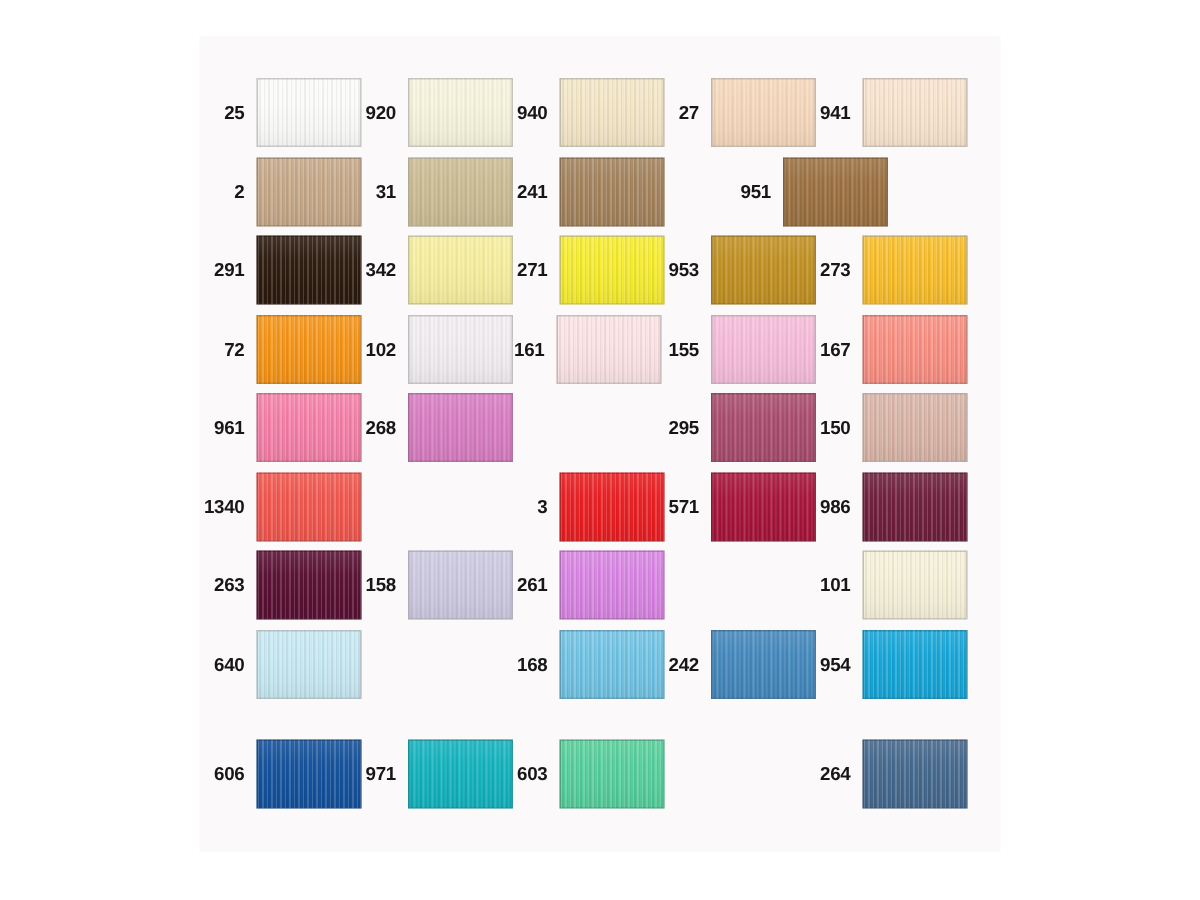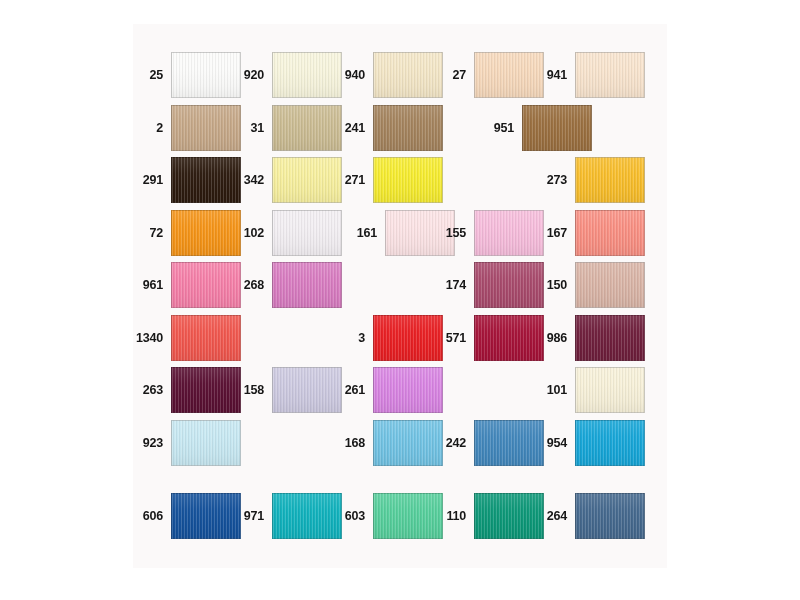--- a/index.html
+++ b/index.html
@@ -183,41 +183,47 @@
           <div class="swatch-chip light" style="background-color: rgb(247, 239, 158);">
             <div class="chip-sheen"></div>
           </div>
         </div>
         <div class="swatch-cell" style="left: 202px;">
           <div class="swatch-label">271</div>
           <div class="swatch-chip light" style="background-color: rgb(246, 236, 47);">
             <div class="chip-sheen"></div>
           </div>
         </div>
+        <div class="swatch-cell" style="left: 303px;">
+          <div class="swatch-label">953</div>
+          <div class="swatch-chip dark" style="background-color: rgb(192, 143, 32);">
+            <div class="chip-sheen"></div>
+          </div>
+        </div>
         <div class="swatch-cell" style="left: 404px;">
           <div class="swatch-label">273</div>
           <div class="swatch-chip light" style="background-color: rgb(248, 189, 42);">
             <div class="chip-sheen"></div>
           </div>
         </div>
       </div>
       <div class="swatch-row" style="top: 185.5px;">
         <div class="swatch-cell" style="left: 0px;">
           <div class="swatch-label">72</div>
           <div class="swatch-chip dark" style="background-color: rgb(245, 148, 23);">
             <div class="chip-sheen"></div>
           </div>
         </div>
         <div class="swatch-cell" style="left: 101px;">
           <div class="swatch-label">102</div>
           <div class="swatch-chip light" style="background-color: rgb(242, 238, 242);">
             <div class="chip-sheen"></div>
           </div>
         </div>
-        <div class="swatch-cell" style="left: 214px;">
+        <div class="swatch-cell" style="left: 200px;">
           <div class="swatch-label">161</div>
           <div class="swatch-chip light" style="background-color: rgb(251, 226, 228);">
             <div class="chip-sheen"></div>
           </div>
         </div>
         <div class="swatch-cell" style="left: 303px;">
           <div class="swatch-label">155</div>
           <div class="swatch-chip light" style="background-color: rgb(246, 188, 219);">
             <div class="chip-sheen"></div>
           </div>
@@ -236,21 +242,21 @@
             <div class="chip-sheen"></div>
           </div>
         </div>
         <div class="swatch-cell" style="left: 101px;">
           <div class="swatch-label">268</div>
           <div class="swatch-chip dark" style="background-color: rgb(216, 124, 193);">
             <div class="chip-sheen"></div>
           </div>
         </div>
         <div class="swatch-cell" style="left: 303px;">
-          <div class="swatch-label">174</div>
+          <div class="swatch-label">295</div>
           <div class="swatch-chip dark" style="background-color: rgb(168, 74, 108);">
             <div class="chip-sheen"></div>
           </div>
         </div>
         <div class="swatch-cell" style="left: 404px;">
           <div class="swatch-label">150</div>
           <div class="swatch-chip light" style="background-color: rgb(217, 180, 166);">
             <div class="chip-sheen"></div>
           </div>
         </div>
@@ -302,21 +308,21 @@
         </div>
         <div class="swatch-cell" style="left: 404px;">
           <div class="swatch-label">101</div>
           <div class="swatch-chip light" style="background-color: rgb(247, 240, 216);">
             <div class="chip-sheen"></div>
           </div>
         </div>
       </div>
       <div class="swatch-row" style="top: 395.5px;">
         <div class="swatch-cell" style="left: 0px;">
-          <div class="swatch-label">923</div>
+          <div class="swatch-label">640</div>
           <div class="swatch-chip light" style="background-color: rgb(199, 232, 242);">
             <div class="chip-sheen"></div>
           </div>
         </div>
         <div class="swatch-cell" style="left: 202px;">
           <div class="swatch-label">168</div>
           <div class="swatch-chip dark" style="background-color: rgb(113, 195, 228);">
             <div class="chip-sheen"></div>
           </div>
         </div>
@@ -345,26 +351,20 @@
           <div class="swatch-chip dark" style="background-color: rgb(16, 178, 189);">
             <div class="chip-sheen"></div>
           </div>
         </div>
         <div class="swatch-cell" style="left: 202px;">
           <div class="swatch-label">603</div>
           <div class="swatch-chip dark" style="background-color: rgb(86, 207, 156);">
             <div class="chip-sheen"></div>
           </div>
         </div>
-        <div class="swatch-cell" style="left: 303px;">
-          <div class="swatch-label">110</div>
-          <div class="swatch-chip dark" style="background-color: rgb(12, 152, 120);">
-            <div class="chip-sheen"></div>
-          </div>
-        </div>
         <div class="swatch-cell" style="left: 404px;">
           <div class="swatch-label">264</div>
           <div class="swatch-chip dark" style="background-color: rgb(69, 105, 142);">
             <div class="chip-sheen"></div>
           </div>
         </div>
       </div>
     </div>
 </div>
 

